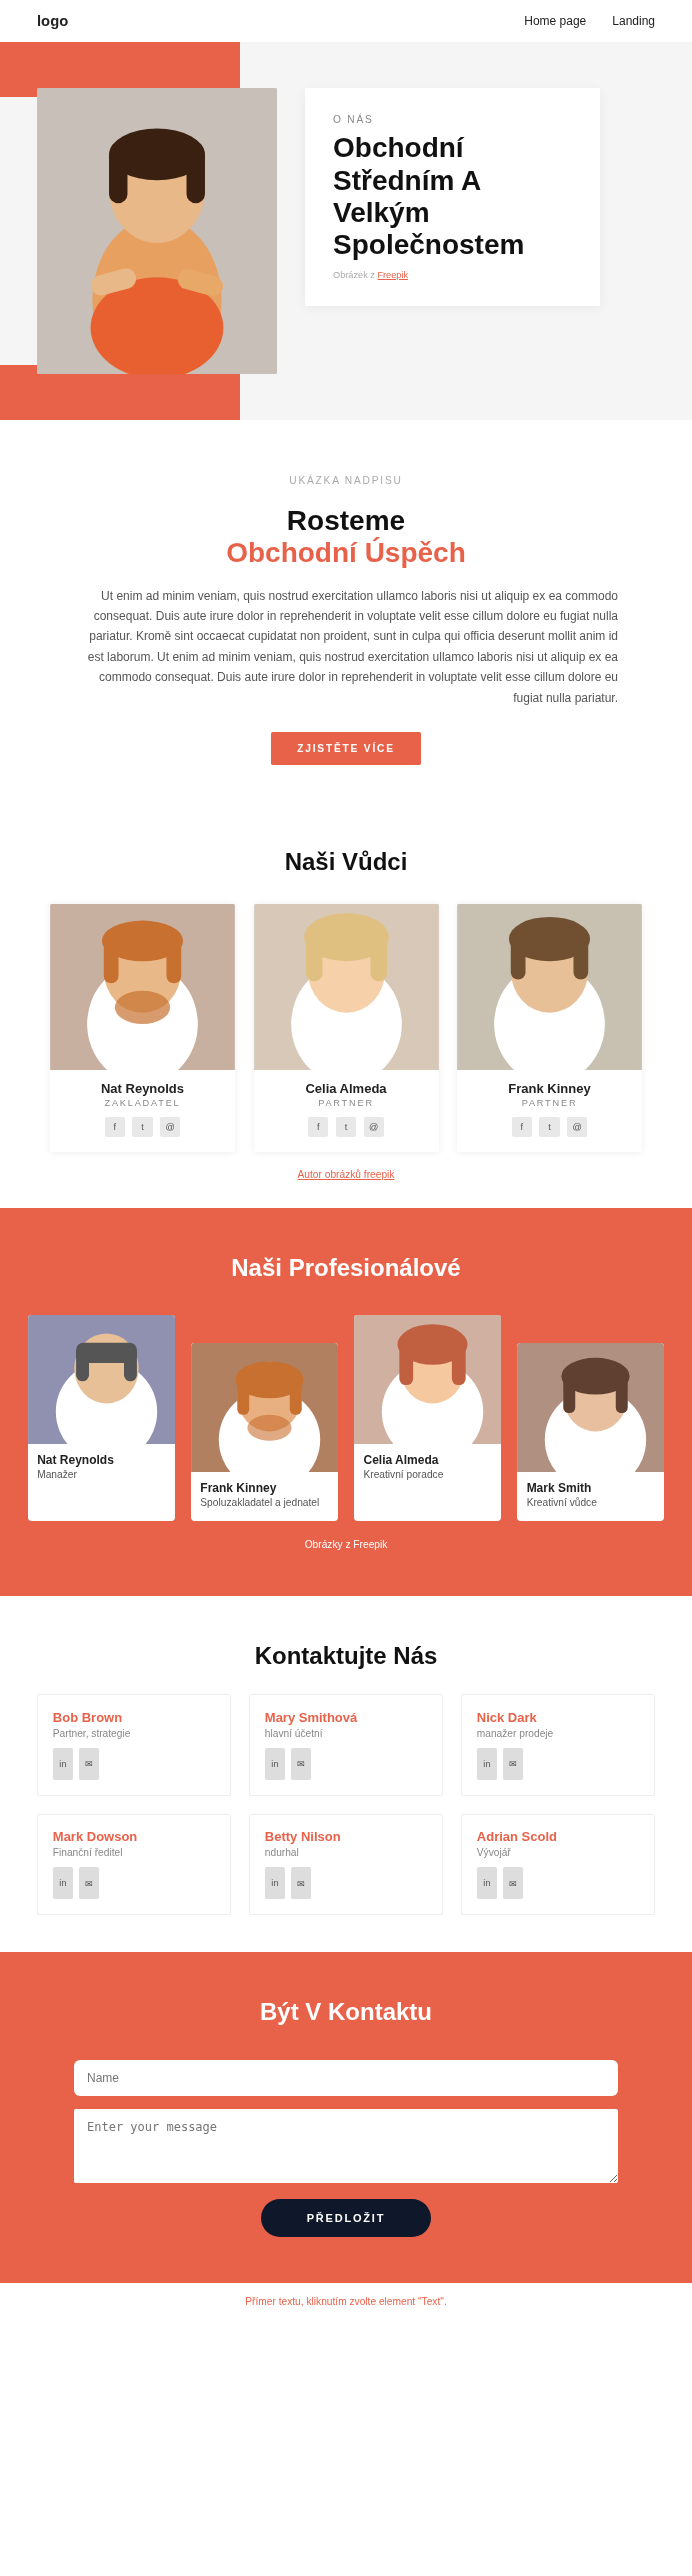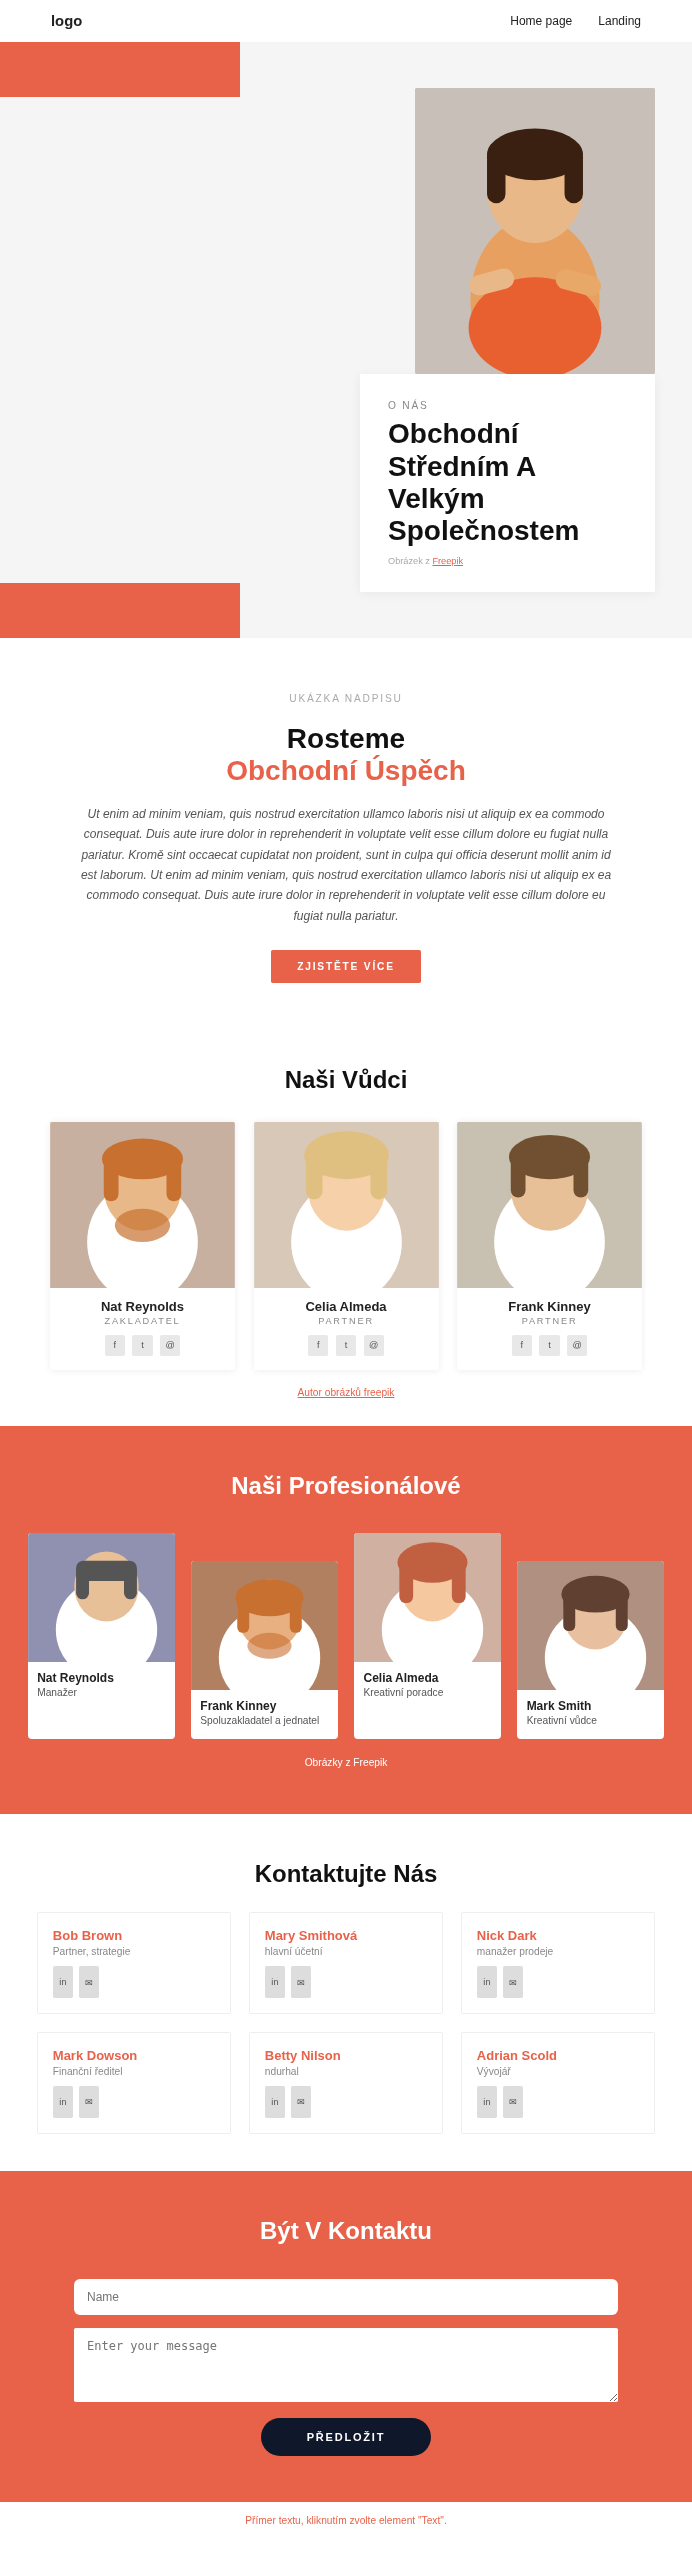--- a/index.html
+++ b/index.html
@@ -1,30 +1,30 @@
 <!DOCTYPE html>
 <html style="font-size:14.8px"><head>
   <meta charset="utf-8">
   <style>
     * { box-sizing: border-box; margin: 0; padding: 0; }
     body { font-family: 'Segoe UI', Arial, sans-serif; background: #fff; color: #222; width: 692px; margin: 0 auto; }
 
     
     nav {
       display: flex; justify-content: space-between; align-items: center;
-      padding: 13px 51px; background: #fff;
+      padding: 13px 37px; background: #fff;
     }
     .nav-links { display: flex; gap: 26px; }
     .nav-links a { text-decoration: none; color: #222; font-size: 12px; }
 
     
     .hero {
       position: relative; background: #f5f5f5;
-      padding: 46px 37px 46px 57px; min-height: 314px;
-      display: flex; align-items: flex-end; overflow: hidden; flex-direction: column;
+      padding: 46px 37px 46px 37px; min-height: 314px;
+      display: flex; align-items: flex-start; overflow: hidden;
     }
     .hero-bg-rect-top {
       position: absolute; top: 0; left: 0; width: 240px; height: 55px;
       background: #e8624a;
     }
     .hero-bg-rect-bottom {
       position: absolute; bottom: 0; left: 0; width: 240px; height: 55px;
       background: #e8624a;
     }
     .hero-img-wrap {
@@ -40,21 +40,21 @@
     .hero-img-credit { font-size: 9.2px; color: #aaa; margin-top: 9.2px; }
     .hero-img-credit a { color: #e8624a; }
 
     
     .section-about {
       padding: 55px 74px 37px 74px; text-align: center;
     }
     .section-sublabel { font-size: 10.2px; letter-spacing: 1.8px; color: #aaa; text-transform: uppercase; margin-bottom: 19px; }
     .section-title-black { font-size: 28px; font-weight: 800; color: #111; }
     .section-title-orange { font-size: 28px; font-weight: 800; color: #e8624a; }
-    .section-body { font-size: 12px; color: #555; line-height: 1.7; margin: 16.6px 0 24px 0; text-align: center; font-style: italic; }
+    .section-body { font-size: 12px; color: #555; line-height: 1.7; margin: 16.6px 0 24px 0; text-align: right; }
     .btn-orange {
       display: inline-block; background: #e8624a; color: #fff;
       font-size: 10.2px; font-weight: 700; letter-spacing: 1.8px; text-transform: uppercase;
       padding: 11px 26px; border-radius: 1.8px; border: none; cursor: pointer;
     }
 
     
     .section-leaders { padding: 46px 28px 28px 28px; text-align: center; }
     .section-leaders-title { font-size: 24px; font-weight: 800; color: #111; margin-bottom: 28px; }
     .leaders-grid { display: flex; gap: 18.5px; justify-content: center; align-items: flex-start; }

